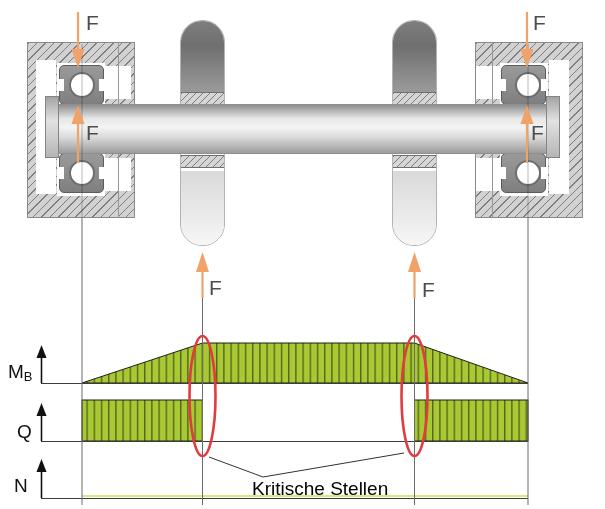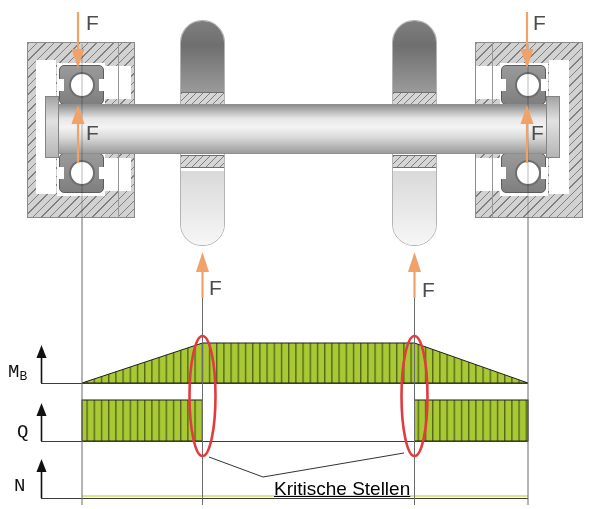--- a/index.html
+++ b/index.html
@@ -47,21 +47,21 @@
   .guide-faint{stroke:rgba(0,0,0,0.28);stroke-width:1;}
   .oline{stroke:var(--arrow-orange);stroke-width:2.2;}
   .ohead{fill:var(--arrow-orange);}
   .nline{stroke:var(--n-line-green);stroke-width:2.2;}
   .crit{fill:none;stroke:var(--critical-red);stroke-width:2.6;}
   .ptr{stroke:#333;stroke-width:1;}
 
   
   .lbl{position:absolute;z-index:9;color:#111;}
   .f-lbl{font-size:21px;color:var(--force-label-gray);}
-  .axis-lbl{font-size:19px;color:#111;font-family:Liberation Mono, monospace;}
+  .axis-lbl{font-size:19px;color:#111;}
   .sub{font-size:13px;position:relative;top:3px;}
   .crit-lbl{font-size:19px;color:#000;}
 </style>
 </head>
 <body>
 
 <div id="canvas">
 
   <div class="housing" style="left:27px;"></div>
   <div class="pocket" style="left:36px;top:60px;width:20px;height:134px;"></div>
@@ -183,14 +183,14 @@
   <div class="lbl f-lbl" style="left:86px;top:121px;">F</div>
   <div class="lbl f-lbl" style="left:533px;top:11px;">F</div>
   <div class="lbl f-lbl" style="left:531px;top:121px;">F</div>
   <div class="lbl f-lbl" style="left:209px;top:276px;">F</div>
   <div class="lbl f-lbl" style="left:422px;top:278px;">F</div>
 
   <div class="lbl axis-lbl" style="left:8px;top:361px;"><span>M</span><span class="sub">B</span></div>
   <div class="lbl axis-lbl" style="left:17px;top:421px;">Q</div>
   <div class="lbl axis-lbl" style="left:14px;top:475px;">N</div>
 
-  <div class="lbl crit-lbl" style="left:274px;top:478px;text-decoration:underline;">Kritische Stellen</div>
+  <div class="lbl crit-lbl" style="left:252px;top:478px;">Kritische Stellen</div>
 </div>
 
 </body></html>

